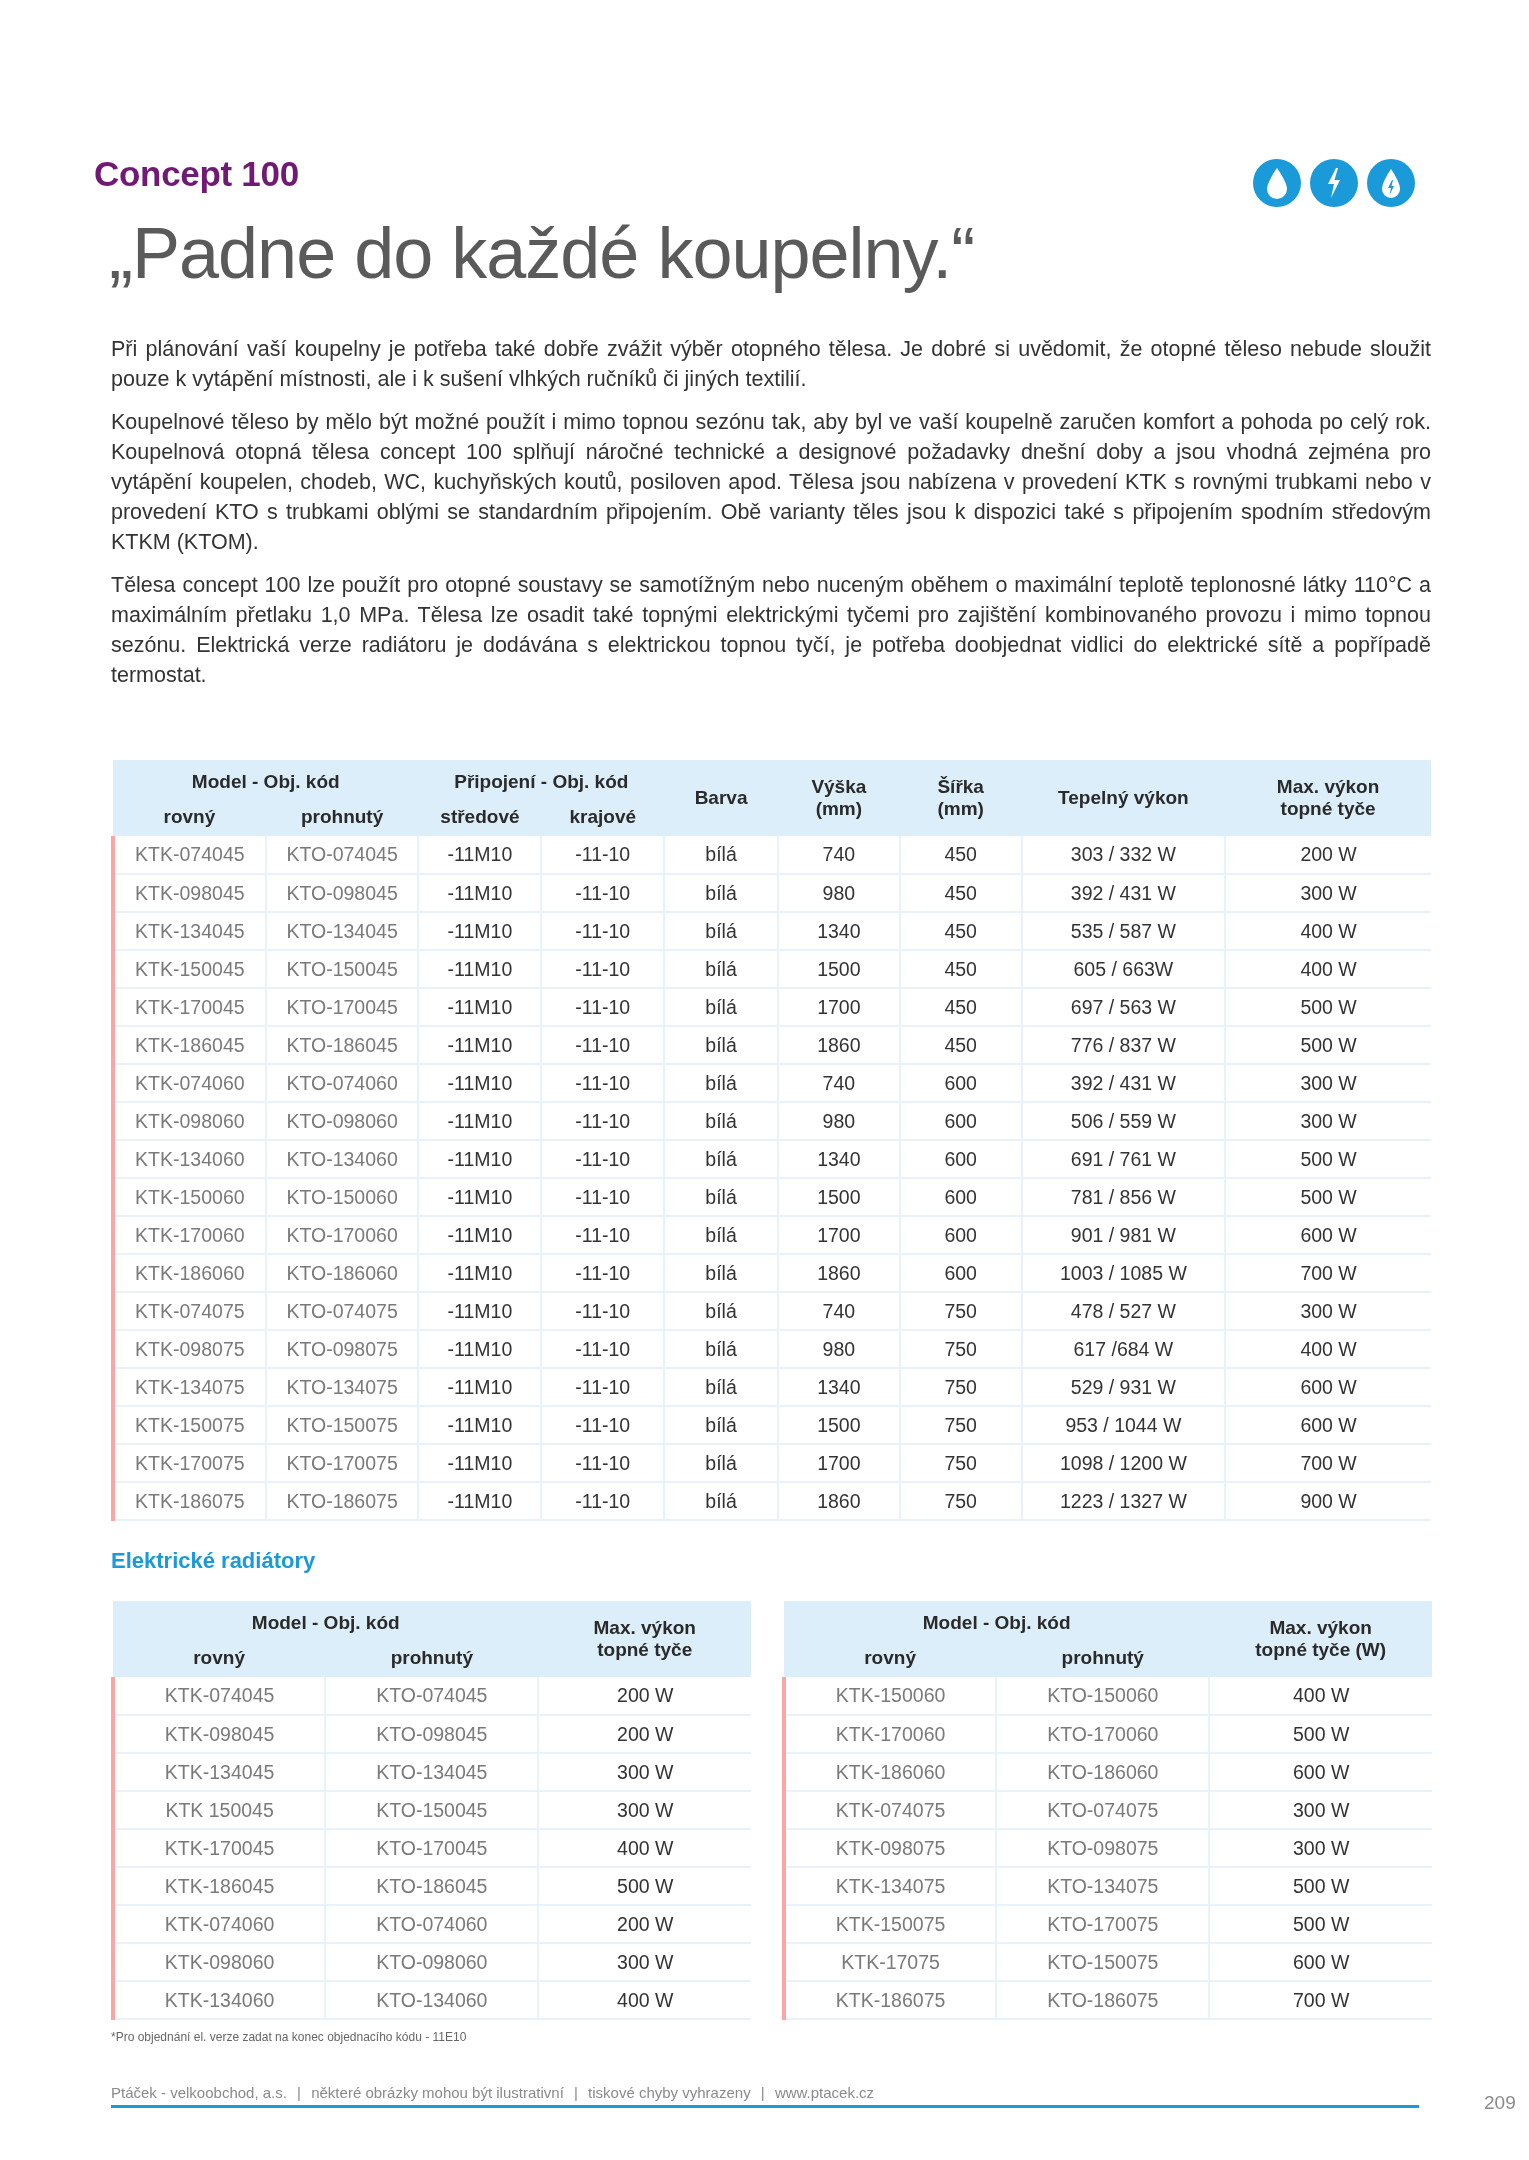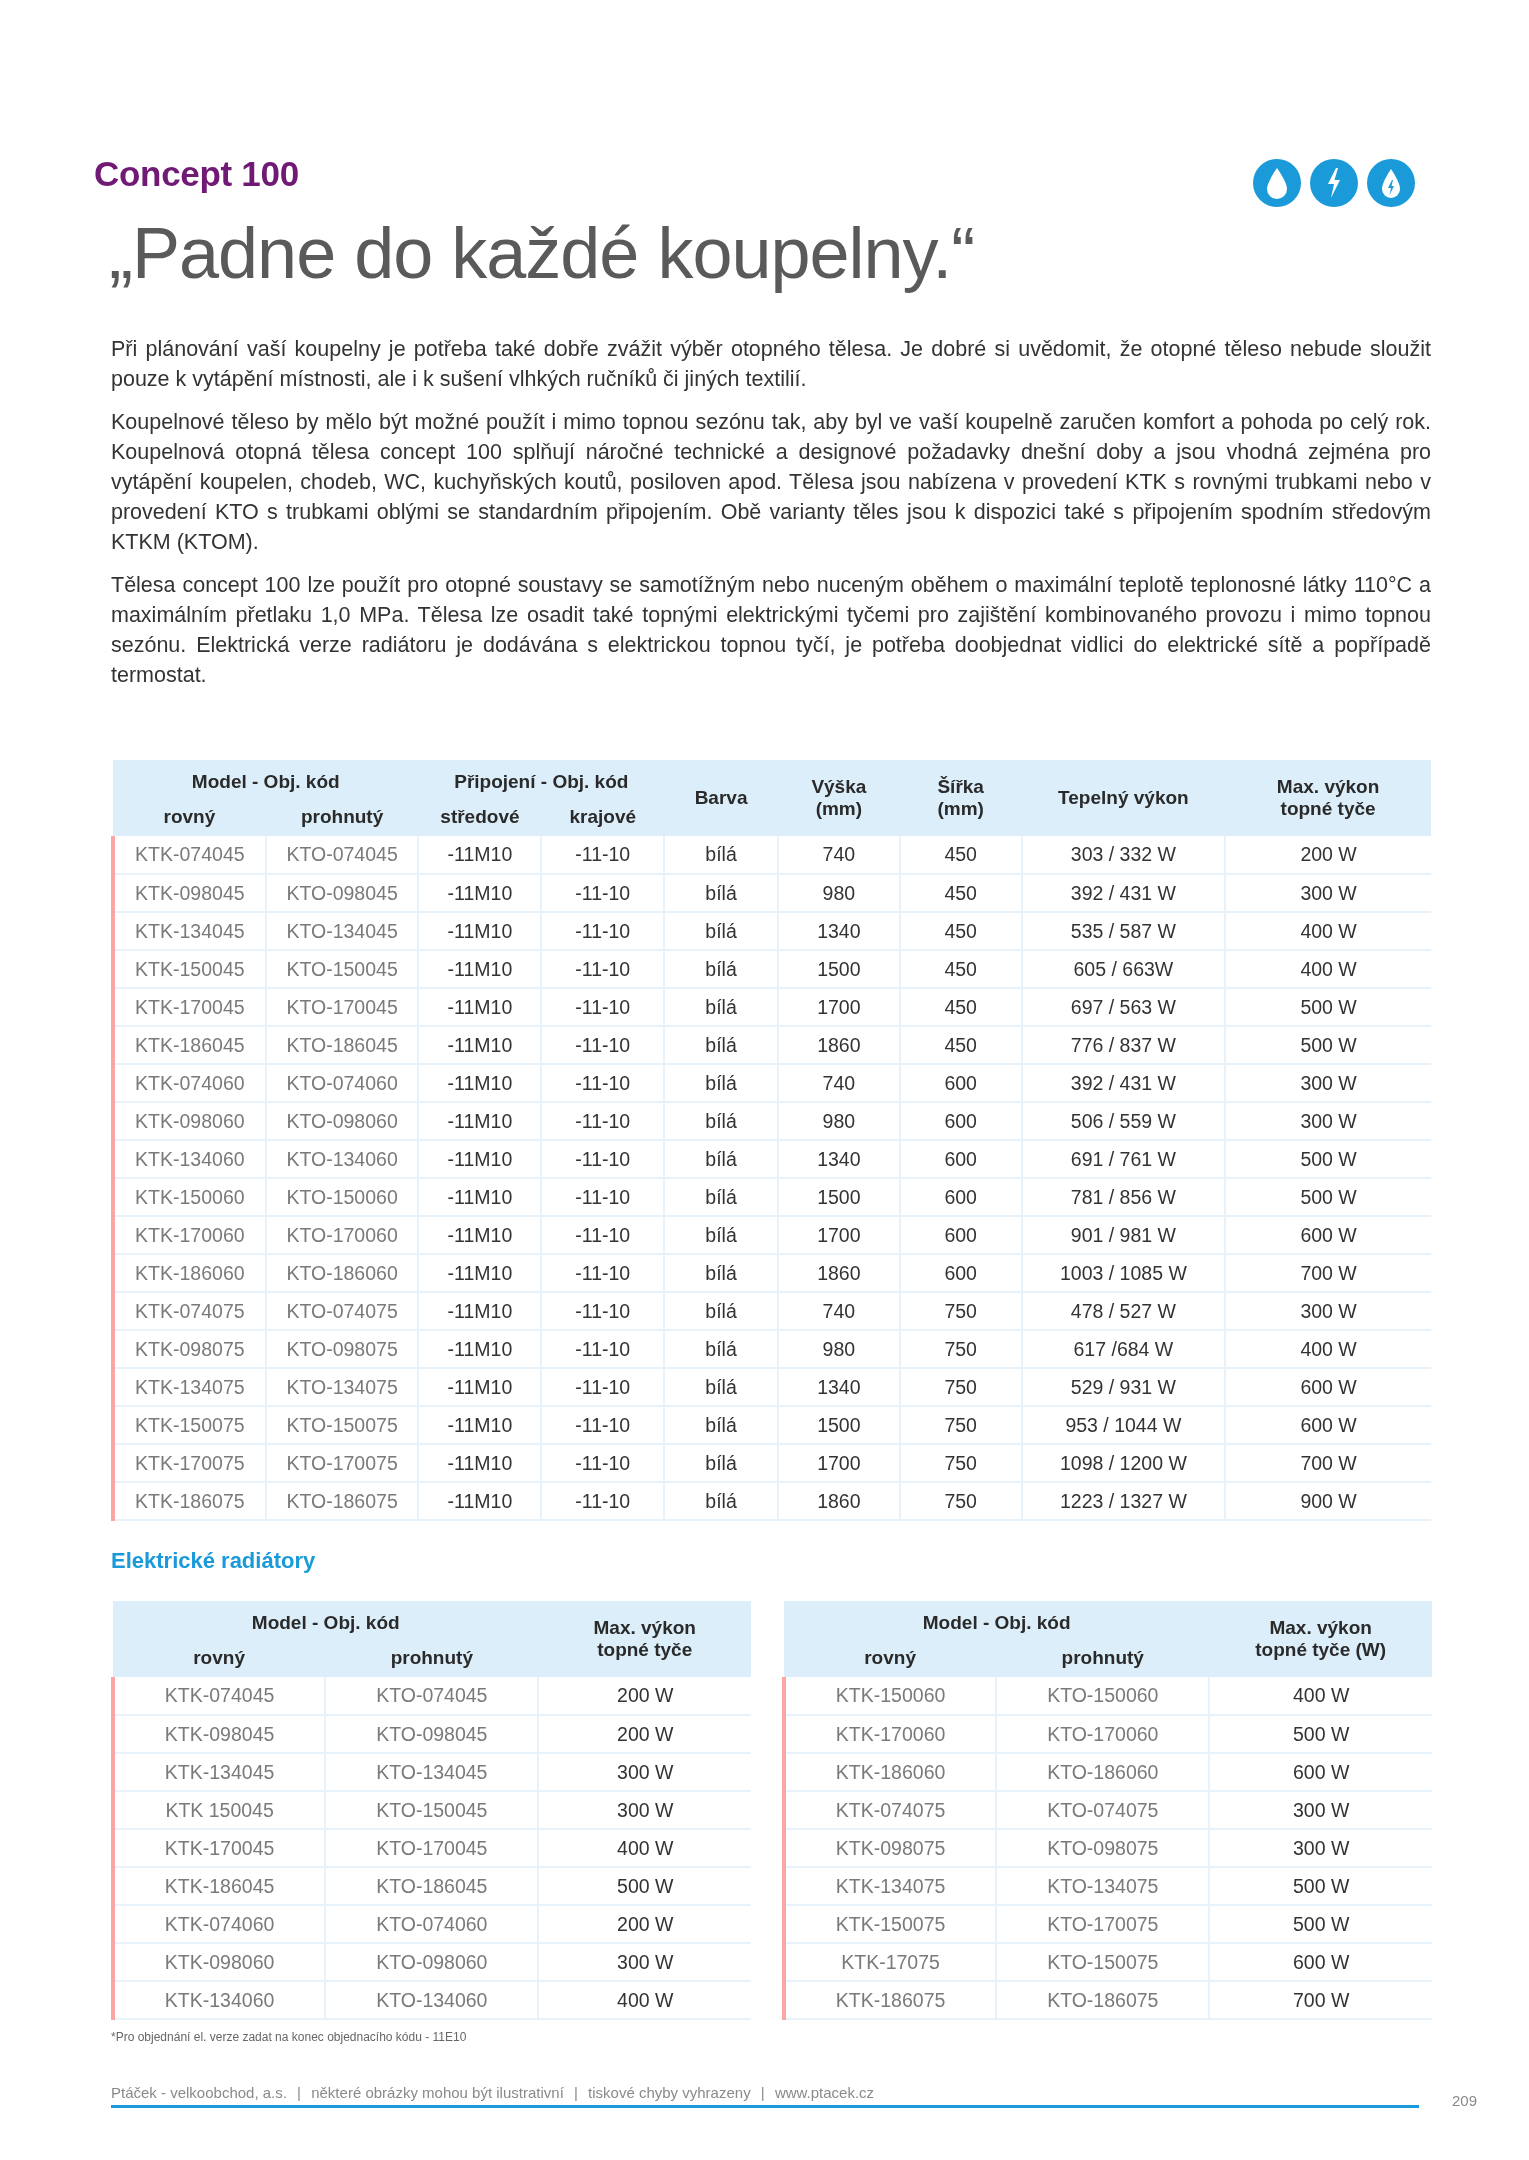--- a/index.html
+++ b/index.html
@@ -26,21 +26,21 @@
 
   .section-title { position: absolute; left: 111px; top: 1548px; font-size: 22px; font-weight: bold; color: #1a9ad9; }
 
   .t-el-left { position: absolute; left: 111px; top: 1601px; width: 640px; }
   .t-el-right { position: absolute; left: 782px; top: 1601px; width: 650px; }
 
   .footnote { position: absolute; left: 111px; top: 2030px; font-size: 12px; color: #666; }
   .footer-text { position: absolute; left: 111px; top: 2084px; font-size: 15px; color: #8a8a8a; }
   .footer-text .sep { margin: 0 6px; }
   .footer-line { position: absolute; left: 111px; top: 2105px; width: 1308px; height: 3px; background: #1a9ad9; }
-  .page-number { position: absolute; left: 1452px; top: 2092px; font-size: 15px; color: #8a8a8a; }
+  .page-number { position: absolute; left: 1484px; top: 2092px; font-size: 19px; color: #8a8a8a; }
 </style>
 </head>
 <body>
 
 <div class="subtitle">Concept 100</div>
 <h1 class="headline">„Padne do každé koupelny.“</h1>
 
 <div class="icons">
   <div class="icon-circle">
     <svg viewBox="0 0 30 34">

